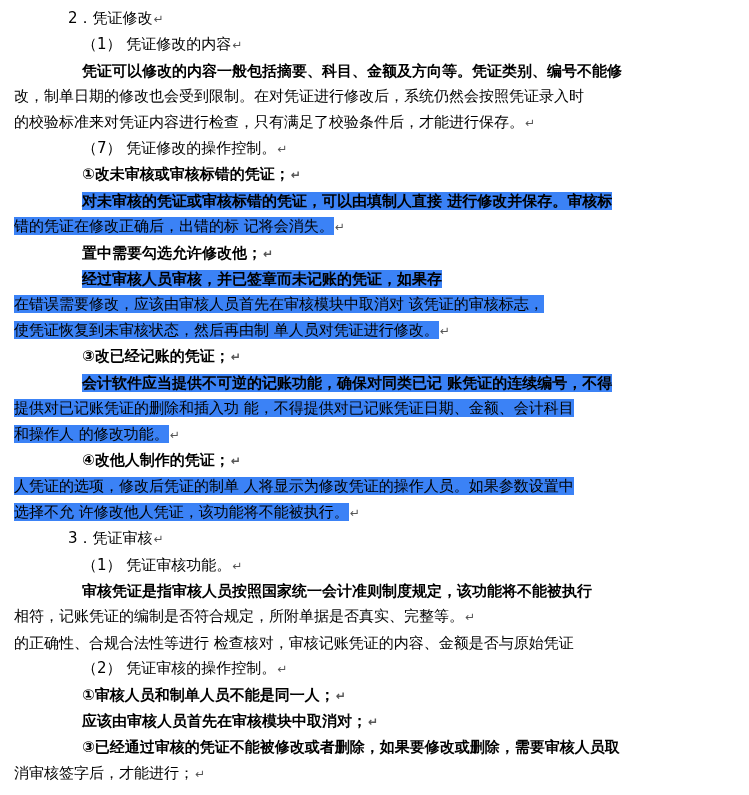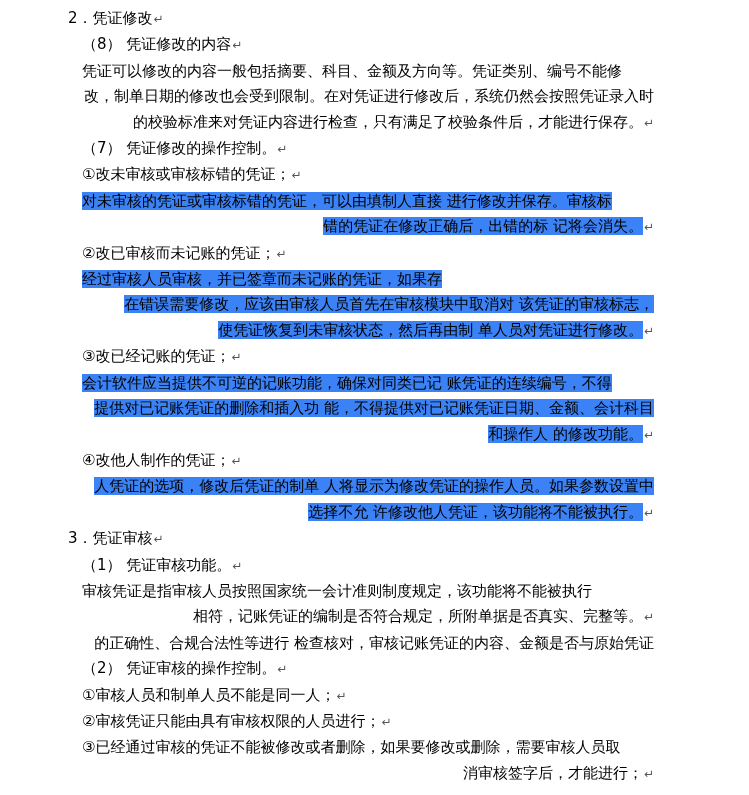--- a/index.html
+++ b/index.html
@@ -22,61 +22,61 @@
   }
   .line {
     font-size: 15px;
     line-height: 25.4px;
     white-space: pre-wrap;
     letter-spacing: 0px;
     position: relative;
   }
   .ind1 { text-indent: 0; padding-left: 60px; }
   .ind2 { text-indent: 0; padding-left: 74px; }
-  .ind3 { text-indent: 0; padding-left: 74px; }
-  .ind-flow { padding-left: 6px; text-align: right; }
+  .ind3 { text-indent: 0; padding-left: 74px; font-weight: bold; }
+  .ind-flow { padding-left: 6px; }
   .hl {
     background: #3b82f6;
   }
   
   .ret {
     color: #555;
     font-size: 12px;
     padding-left: 1px;
   }
 </style>
 </head>
 <body>
 
 <div id="doc">
   <div>
       <div class="line ind1"><span>2．凭证修改</span><span class="ret">↵</span></div>
-      <div class="line ind2"><span>（8） 凭证修改的内容</span><span class="ret">↵</span></div>
+      <div class="line ind2"><span>（1） 凭证修改的内容</span><span class="ret">↵</span></div>
       <div class="line ind3"><span>凭证可以修改的内容一般包括摘要、科目、金额及方向等。凭证类别、编号不能修</span></div>
       <div class="line ind-flow"><span>改，制单日期的修改也会受到限制。在对凭证进行修改后，系统仍然会按照凭证录入时</span></div>
       <div class="line ind-flow"><span>的校验标准来对凭证内容进行检查，只有满足了校验条件后，才能进行保存。</span><span class="ret">↵</span></div>
       <div class="line ind2"><span>（7） 凭证修改的操作控制。</span><span class="ret">↵</span></div>
       <div class="line ind3"><span>①改未审核或审核标错的凭证；</span><span class="ret">↵</span></div>
       <div class="line ind3"><span class="hl">对未审核的凭证或审核标错的凭证，可以由填制人直接 进行修改并保存。审核标</span></div>
       <div class="line ind-flow"><span class="hl">错的凭证在修改正确后，出错的标 记将会消失。</span><span class="ret">↵</span></div>
-      <div class="line ind3"><span>②改已审核而未记账的凭证；</span><span class="ret">↵</span></div>
+      <div class="line ind3"><span>置中需要勾选允许修改他；</span><span class="ret">↵</span></div>
       <div class="line ind3"><span class="hl">经过审核人员审核，并已签章而未记账的凭证，如果存</span></div>
       <div class="line ind-flow"><span class="hl">在错误需要修改，应该由审核人员首先在审核模块中取消对 该凭证的审核标志，</span></div>
       <div class="line ind-flow"><span class="hl">使凭证恢复到未审核状态，然后再由制 单人员对凭证进行修改。</span><span class="ret">↵</span></div>
       <div class="line ind3"><span>③改已经记账的凭证；</span><span class="ret">↵</span></div>
       <div class="line ind3"><span class="hl">会计软件应当提供不可逆的记账功能，确保对同类已记 账凭证的连续编号，不得</span></div>
       <div class="line ind-flow"><span class="hl">提供对已记账凭证的删除和插入功 能，不得提供对已记账凭证日期、金额、会计科目</span></div>
       <div class="line ind-flow"><span class="hl">和操作人 的修改功能。</span><span class="ret">↵</span></div>
       <div class="line ind3"><span>④改他人制作的凭证；</span><span class="ret">↵</span></div>
       <div class="line ind-flow"><span class="hl">人凭证的选项，修改后凭证的制单 人将显示为修改凭证的操作人员。如果参数设置中</span></div>
       <div class="line ind-flow"><span class="hl">选择不允 许修改他人凭证，该功能将不能被执行。</span><span class="ret">↵</span></div>
       <div class="line ind1"><span>3．凭证审核</span><span class="ret">↵</span></div>
       <div class="line ind2"><span>（1） 凭证审核功能。</span><span class="ret">↵</span></div>
       <div class="line ind3"><span>审核凭证是指审核人员按照国家统一会计准则制度规定，该功能将不能被执行</span></div>
       <div class="line ind-flow"><span>相符，记账凭证的编制是否符合规定，所附单据是否真实、完整等。</span><span class="ret">↵</span></div>
       <div class="line ind-flow"><span>的正确性、合规合法性等进行 检查核对，审核记账凭证的内容、金额是否与原始凭证</span></div>
       <div class="line ind2"><span>（2） 凭证审核的操作控制。</span><span class="ret">↵</span></div>
       <div class="line ind3"><span>①审核人员和制单人员不能是同一人；</span><span class="ret">↵</span></div>
-      <div class="line ind3"><span>②审核凭证只能由具有审核权限的人员进行；</span><span class="ret">↵</span></div>
+      <div class="line ind3"><span>应该由审核人员首先在审核模块中取消对；</span><span class="ret">↵</span></div>
       <div class="line ind3"><span>③已经通过审核的凭证不能被修改或者删除，如果要修改或删除，需要审核人员取</span></div>
       <div class="line ind-flow"><span>消审核签字后，才能进行；</span><span class="ret">↵</span></div>
     </div>
 </div>
 
 </body></html>

